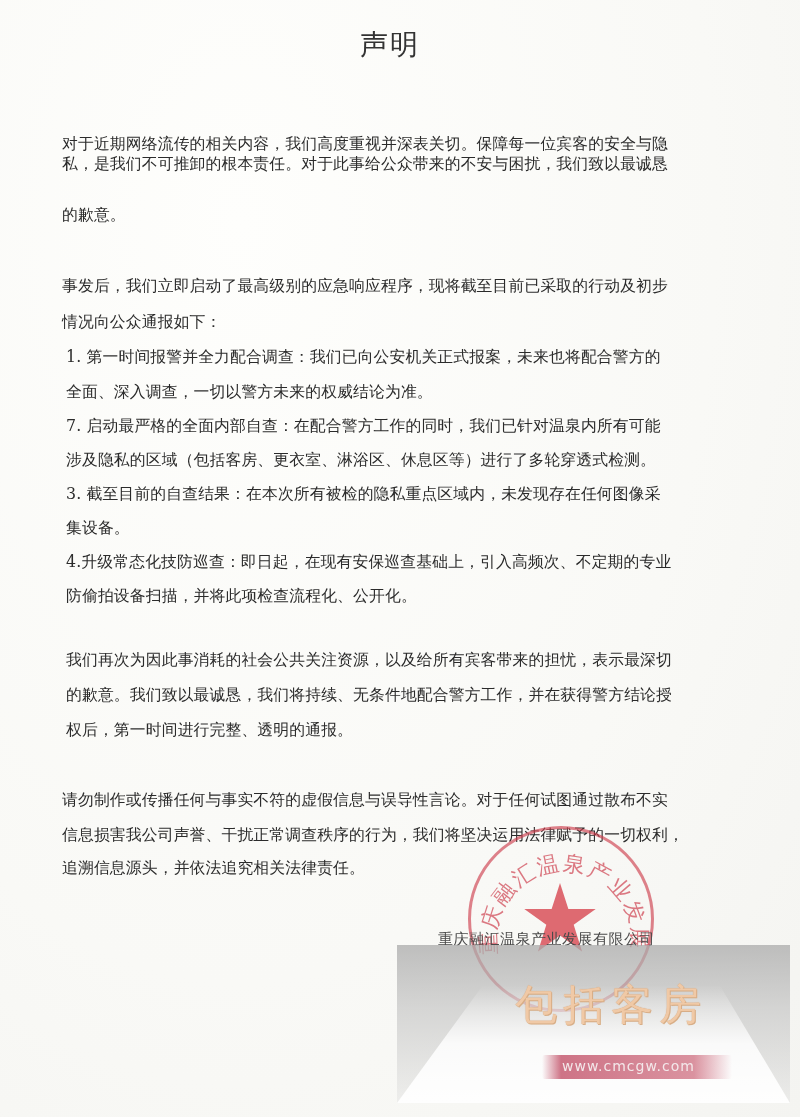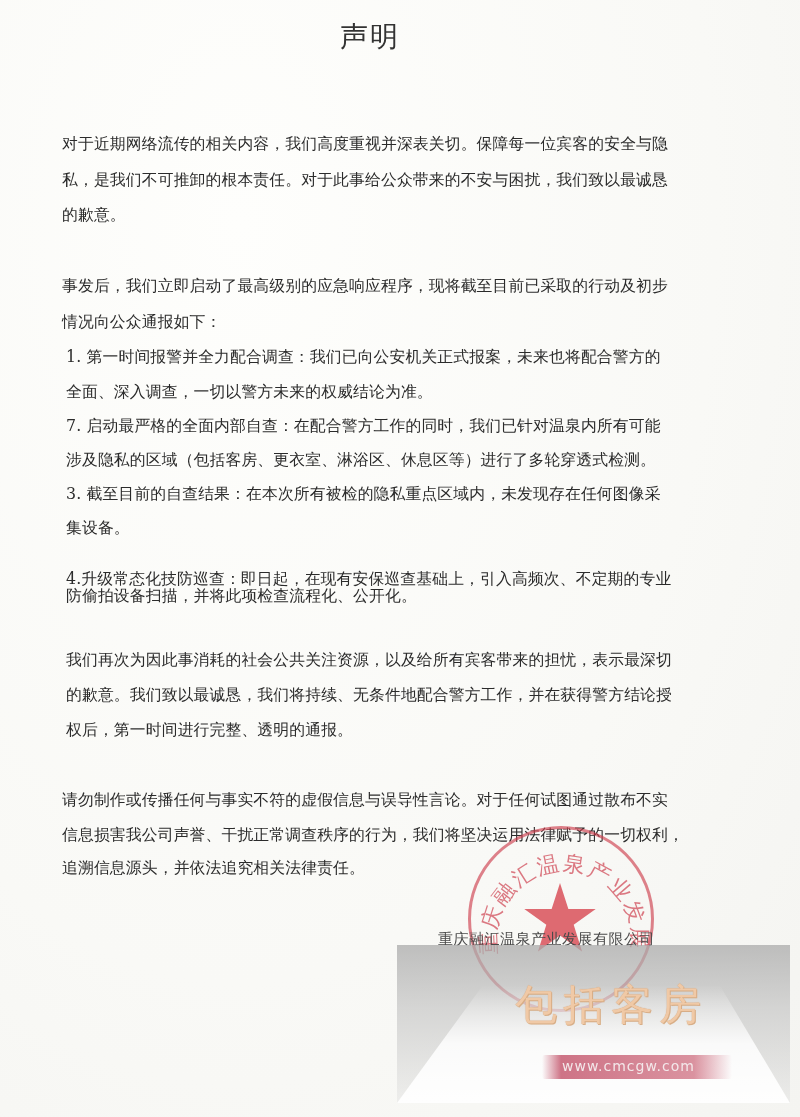--- a/index.html
+++ b/index.html
@@ -16,28 +16,29 @@
     color: #2a2a2a;
   }
   .page {
     position: absolute;
     left: 0; top: 0;
     width: 800px; height: 1117px;
     background: radial-gradient(ellipse at 30% 20%, #fefefc 0%, #f9f9f6 60%, #f4f4f1 100%);
   }
   .title {
     position: absolute;
-    top: 18px;
+    top: 26px;
     left: 0;
     width: 740px;
     text-align: center;
     font-size: 28px;
     letter-spacing: 2px;
     color: #333;
     font-weight: normal;
+    padding-left: 20px;
   }
   .line {
     position: absolute;
     left: 62px;
     width: 640px;
     font-size: 15.8px;
     line-height: 20px;
     white-space: nowrap;
     color: #2b2b2b;
     font-weight: normal;
@@ -125,36 +126,36 @@
   }
 </style>
 </head>
 <body>
 
 <div class="page">
 
   <div class="title">声明</div>
 
   <div class="line" style="top:134px">对于近期网络流传的相关内容，我们高度重视并深表关切。保障每一位宾客的安全与隐</div>
-  <div class="line" style="top:170px">私，是我们不可推卸的根本责任。对于此事给公众带来的不安与困扰，我们致以最诚恳</div>
+  <div class="line" style="top:154px">私，是我们不可推卸的根本责任。对于此事给公众带来的不安与困扰，我们致以最诚恳</div>
   <div class="line" style="top:205px">的歉意。</div>
 
   <div class="line" style="top:276px">事发后，我们立即启动了最高级别的应急响应程序，现将截至目前已采取的行动及初步</div>
   <div class="line" style="top:312px">情况向公众通报如下：</div>
 
   <div class="line indent" style="top:347px">1.   第一时间报警并全力配合调查：我们已向公安机关正式报案，未来也将配合警方的</div>
   <div class="line indent" style="top:382px">全面、深入调查，一切以警方未来的权威结论为准。</div>
 
   <div class="line indent" style="top:416px">7. 启动最严格的全面内部自查：在配合警方工作的同时，我们已针对温泉内所有可能</div>
   <div class="line indent" style="top:450px">涉及隐私的区域（包括客房、更衣室、淋浴区、休息区等）进行了多轮穿透式检测。</div>
 
   <div class="line indent" style="top:484px">3.   截至目前的自查结果：在本次所有被检的隐私重点区域内，未发现存在任何图像采</div>
   <div class="line indent" style="top:518px">集设备。</div>
 
-  <div class="line indent" style="top:569px">4.升级常态化技防巡查：即日起，在现有安保巡查基础上，引入高频次、不定期的专业</div>
+  <div class="line indent" style="top:552px">4.升级常态化技防巡查：即日起，在现有安保巡查基础上，引入高频次、不定期的专业</div>
   <div class="line indent" style="top:586px">防偷拍设备扫描，并将此项检查流程化、公开化。</div>
 
   <div class="line indent" style="top:650px">我们再次为因此事消耗的社会公共关注资源，以及给所有宾客带来的担忧，表示最深切</div>
   <div class="line indent" style="top:685px">的歉意。我们致以最诚恳，我们将持续、无条件地配合警方工作，并在获得警方结论授</div>
   <div class="line" style="top:790px">请勿制作或传播任何与事实不符的虚假信息与误导性言论。对于任何试图通过散布不实</div>
 
   <div class="line indent" style="top:720px">权后，第一时间进行完整、透明的通报。</div>
   <div class="line" style="top:825px">信息损害我公司声誉、干扰正常调查秩序的行为，我们将坚决运用法律赋予的一切权利，</div>
   <div class="line" style="top:858px">追溯信息源头，并依法追究相关法律责任。</div>
 

